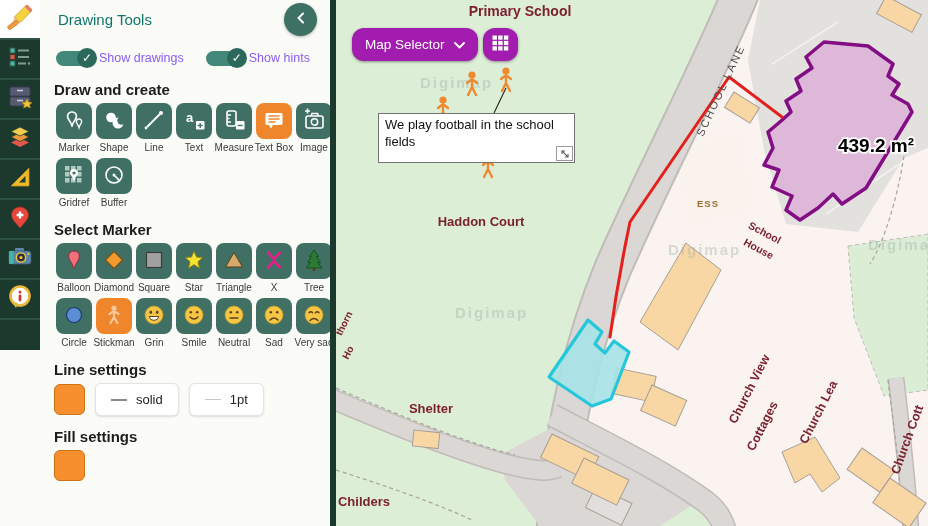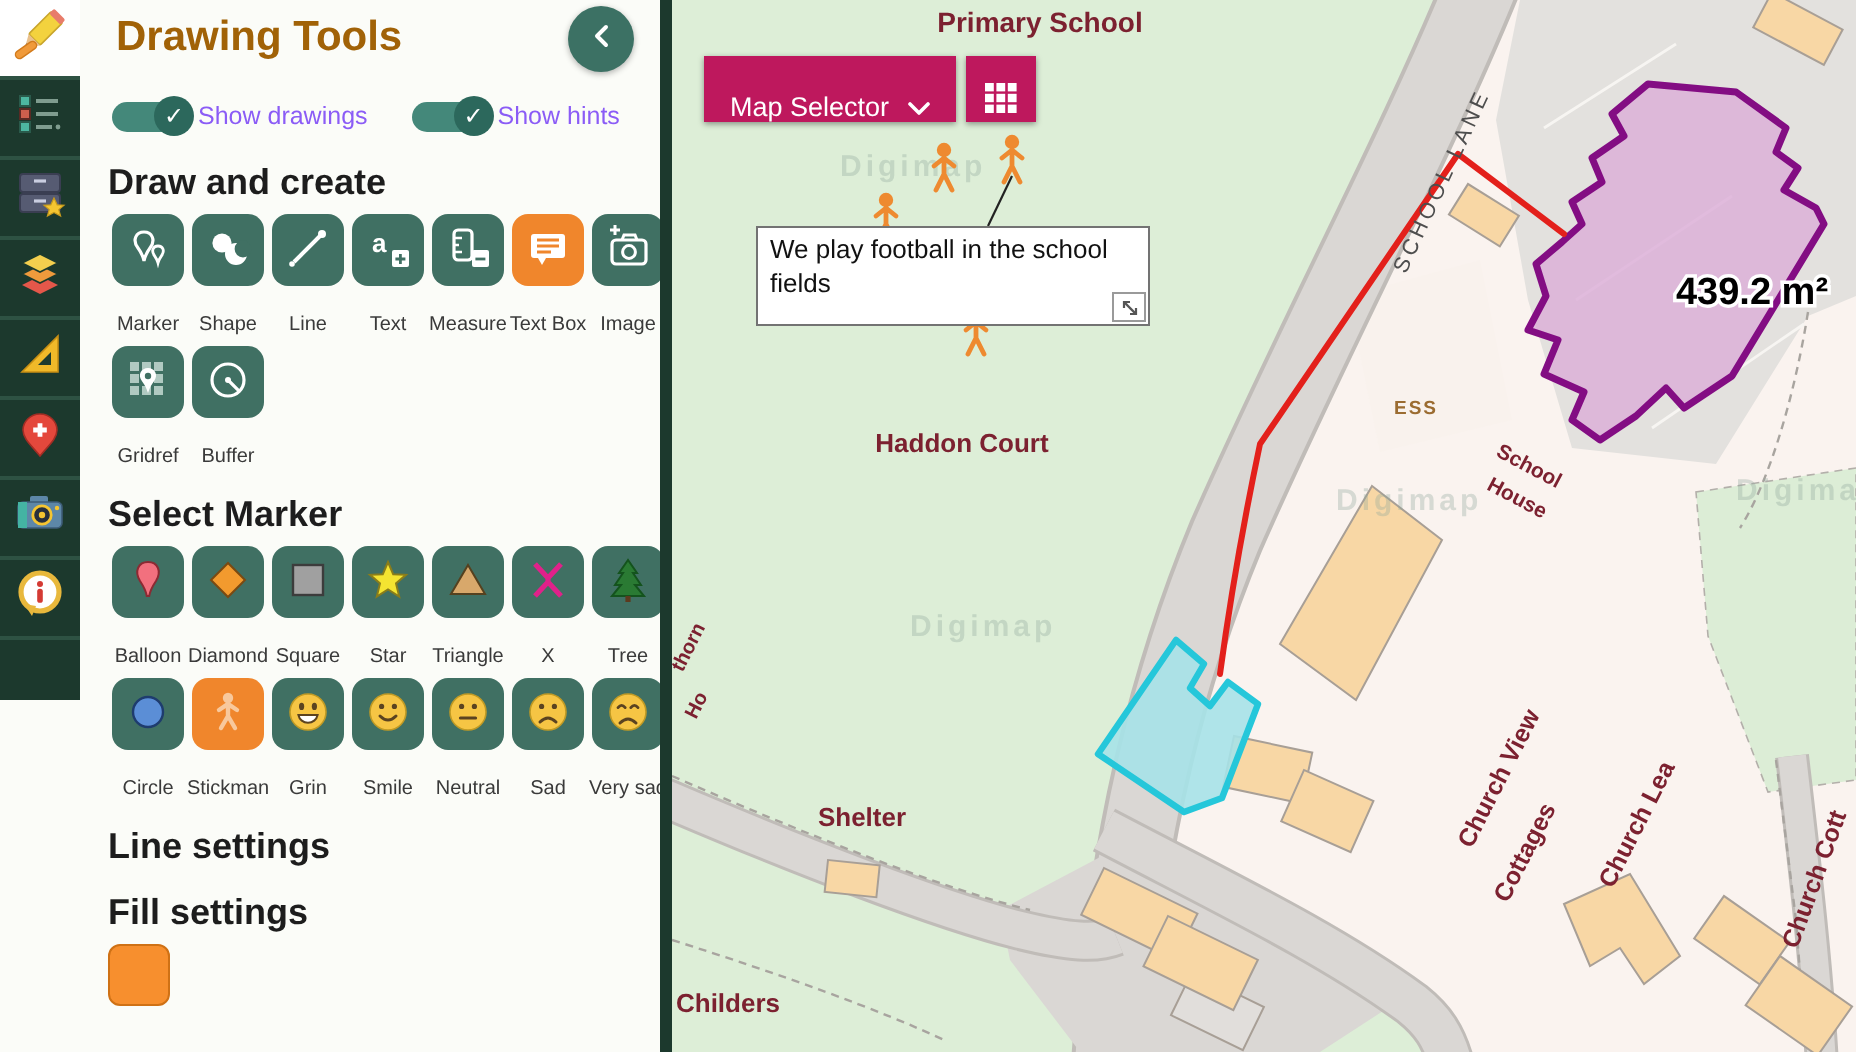--- a/index.html
+++ b/index.html
@@ -12,52 +12,52 @@
   .rail{position:absolute;left:0;top:0;width:40px;height:350px;background:#1c392d;
         display:flex;flex-direction:column;}
   .tile{width:40px;height:40px;box-sizing:border-box;border-bottom:2px solid #2e5243;
         display:flex;align-items:center;justify-content:center;cursor:pointer;}
   .tile.active{background:#ffffff;}
 
   
   .panel{position:absolute;left:40px;top:0;width:290px;height:526px;background:#fbfcf8;
          box-sizing:border-box;padding:0 0 0 14px;}
   .p-head{display:flex;align-items:center;height:38px;}
-  .p-title{font-size:21px;font-weight:bold;color:#a16207;margin-left:4px;}
+  .p-title{font-size:15px;font-weight:normal;color:#0f766e;margin-left:4px;}
   .collapse{position:absolute;right:13px;top:3px;width:33px;height:33px;border-radius:50%;
             background:#3c7164;border:none;display:flex;align-items:center;justify-content:center;
             box-shadow:0 1px 3px rgba(0,0,0,.3);cursor:pointer;}
   .toggles{display:flex;gap:22px;align-items:center;margin:10px 0 0 2px;height:20px;}
   .toggle{display:flex;align-items:center;gap:5px;cursor:pointer;}
   .pill{width:38px;height:15px;border-radius:8px;background:#44887a;position:relative;}
   .knob{position:absolute;right:-3px;top:-3px;width:20px;height:20px;border-radius:50%;
         background:#2c685c;color:#fff;font-size:12px;line-height:20px;text-align:center;}
   .toggle-label{color:#8b5cf6;font-size:12.5px;}
-  .sec{font-weight:bold;font-size:18px;color:#1d1d1d;margin:13px 0 5px;}
+  .sec{font-weight:bold;font-size:15px;color:#1d1d1d;margin:13px 0 5px;}
   .grid{display:flex;flex-wrap:wrap;row-gap:5px;width:282px;}
   .cell{width:40px;display:flex;flex-direction:column;align-items:center;}
   .tbtn{width:36px;height:36px;border-radius:8px;background:#407063;border:none;padding:0;
         display:flex;align-items:center;justify-content:center;cursor:pointer;}
   .tbtn.active{background:#f0862c;}
-  .tlabel{font-size:10px;color:#3a3a3a;margin-top:14px;white-space:nowrap;text-align:right;}
+  .tlabel{font-size:10px;color:#3a3a3a;margin-top:3px;white-space:nowrap;text-align:right;}
   .line-row{display:flex;gap:10px;align-items:center;margin-top:4px;}
   .swatch{width:29px;height:29px;border-radius:6px;background:#f78f2e;border:1.5px solid #cf7115;
           cursor:pointer;}
   .opt-btn{height:33px;background:#fff;border:1px solid #e4e4e4;border-radius:6px;
            box-shadow:0 1px 2px rgba(0,0,0,.13);display:flex;align-items:center;gap:9px;
            padding:0 15px;font-size:13px;color:#222;cursor:pointer;}
   .line-sample{display:inline-block;width:16px;border-top:2px solid #8a8a8a;}
   .line-sample.thin{border-top:1px solid #c8c8c8;}
 
   
   .map{position:absolute;left:336px;top:0;width:592px;height:526px;background:#ddeed7;}
   .map svg.base{position:absolute;left:0;top:0;}
-  .map-btn{position:absolute;background:#be185d;color:#fff;border:none;border-radius:0;
+  .map-btn{position:absolute;background:#a21caf;color:#fff;border:none;border-radius:12px;
            box-shadow:0 1px 3px rgba(0,0,0,.4);font-size:13.5px;cursor:pointer;
-           display:flex;align-items:flex-end;justify-content:center;
+           display:flex;align-items:center;justify-content:center;
            font-family:"Liberation Sans",sans-serif;}
   .ms{left:16px;top:28px;height:33px;padding:0 13px;gap:9px;}
   .gb{left:147px;top:28px;width:35px;height:33px;}
   .textbox{position:absolute;left:42px;top:113px;width:197px;height:50px;background:#fff;
            border:1px solid #737373;font-size:13px;color:#111;padding:3px 6px;
            box-sizing:border-box;line-height:1.3;cursor:move;}
   .resize{position:absolute;right:1px;bottom:1px;width:15px;height:13px;border:1px solid #9a9a9a;
           background:#fff;display:flex;align-items:center;justify-content:center;cursor:nwse-resize;}
 
   
@@ -420,20 +420,31 @@
           <circle cx="0" cy="0" r="9" fill="#f6c544" stroke="#c09a24" stroke-width="0.8"></circle>
           <path d="M-5,-2.2 Q-3.2,-4.4 -1.4,-2.2 M1.4,-2.2 Q3.2,-4.4 5,-2.2" fill="none" stroke="#5b4320" stroke-width="1.4" stroke-linecap="round"></path>
           <path d="M-4,5.5 Q0,1.5 4,5.5" fill="none" stroke="#5b4320" stroke-width="1.5" stroke-linecap="round"></path>
         </svg></span>
           </button>
         <div class="tlabel">Very sad</div>
         </div>
     </div>
 
     <div class="sec">Line settings</div>
+    <div class="line-row">
+      <div class="swatch"></div>
+      <button class="opt-btn">
+        <span class="line-sample"></span>
+        <span>solid</span>
+      </button>
+      <button class="opt-btn">
+        <span class="line-sample thin"></span>
+        <span>1pt</span>
+      </button>
+    </div>
 
     <div class="sec" style="margin-top:12px;">Fill settings</div>
     <div class="line-row">
       <div class="swatch"></div>
     </div>
   </div>
 
   <div class="divider"></div>
 
   <div class="map">

